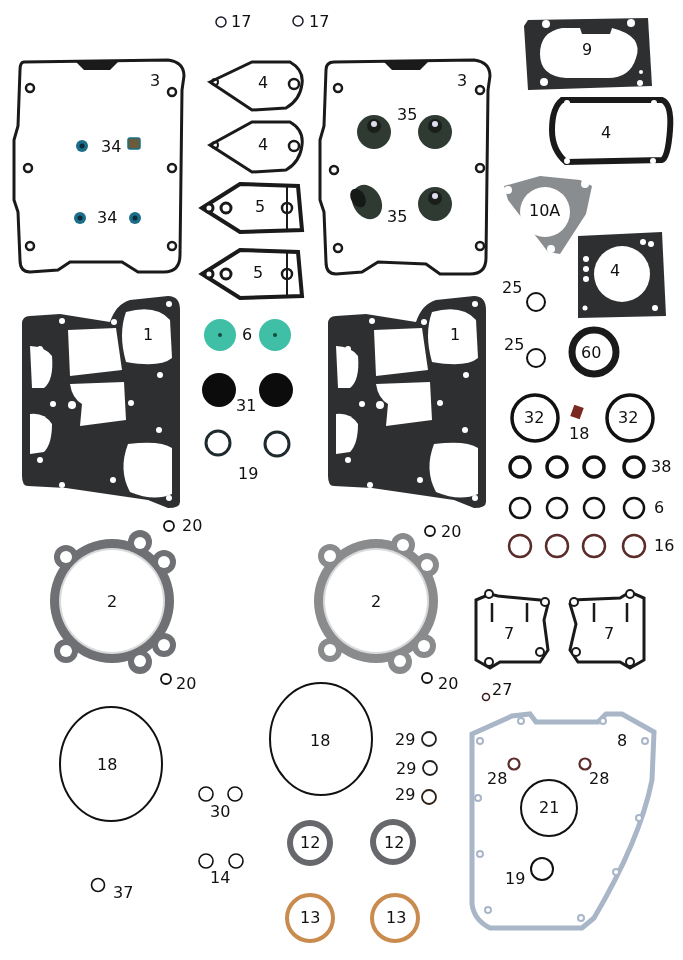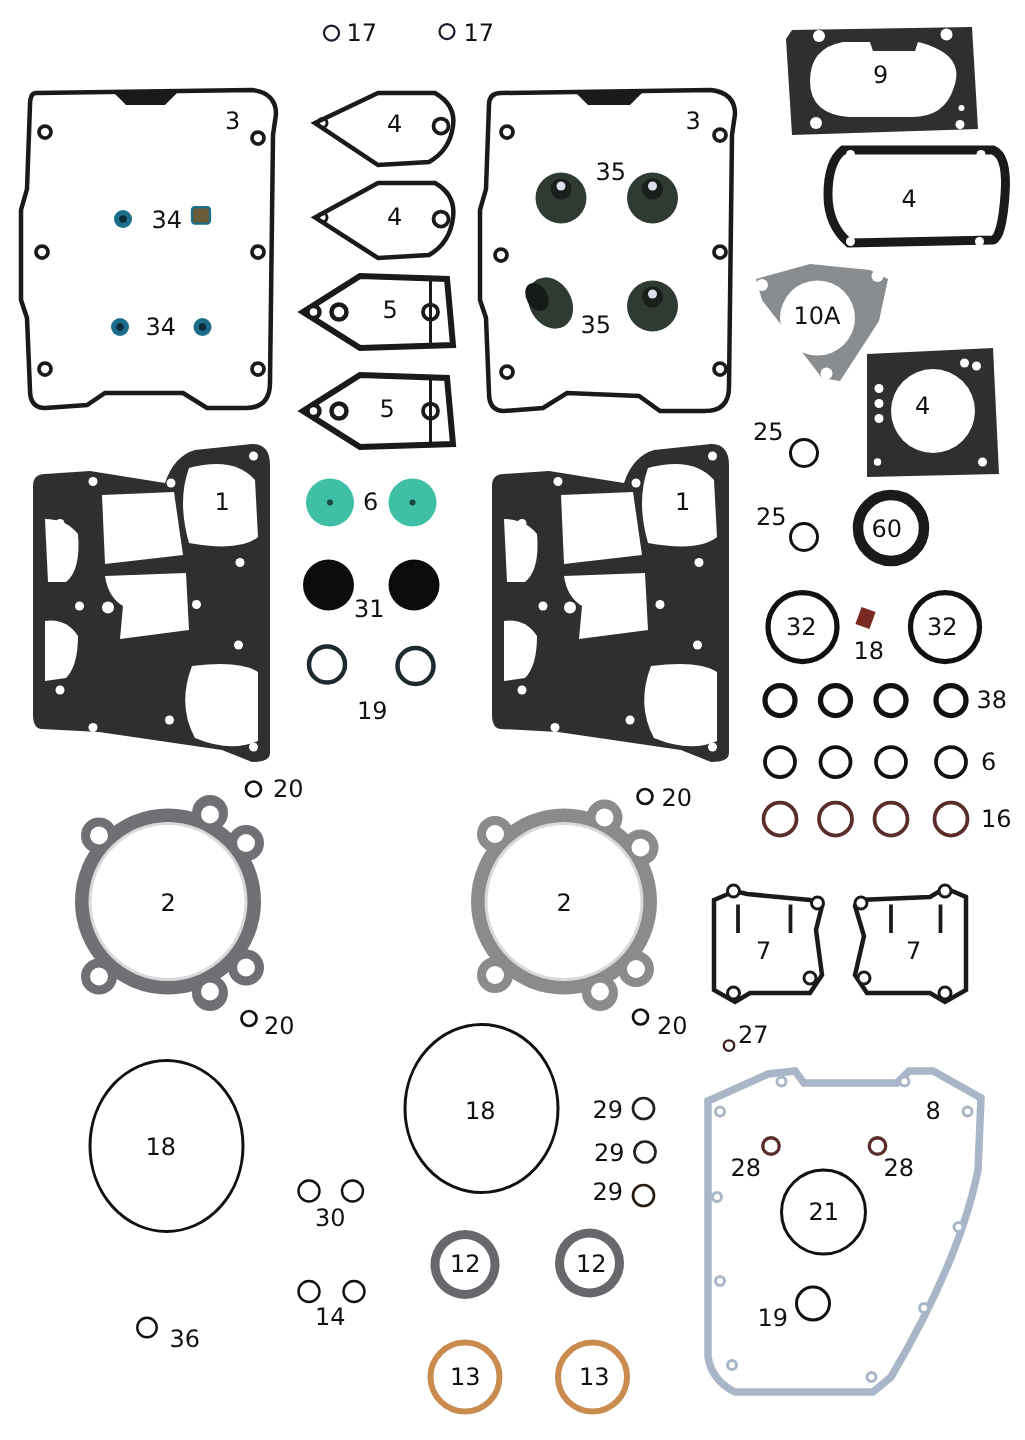--- a/index.html
+++ b/index.html
@@ -368,17 +368,17 @@
 <span class="lbl" style="left:589px;top:771px">28</span>
 <span class="lbl" style="left:539px;top:800px">21</span>
 <span class="lbl" style="left:505px;top:871px">19</span>
 <span class="lbl" style="left:97px;top:757px">18</span>
 <span class="lbl" style="left:310px;top:733px">18</span>
 <span class="lbl" style="left:395px;top:732px">29</span>
 <span class="lbl" style="left:396px;top:761px">29</span>
 <span class="lbl" style="left:395px;top:787px">29</span>
 <span class="lbl" style="left:210px;top:804px">30</span>
 <span class="lbl" style="left:210px;top:870px">14</span>
-<span class="lbl" style="left:113px;top:885px">36</span>
+<span class="lbl" style="left:113px;top:885px">37</span>
 <span class="lbl" style="left:300px;top:835px">12</span>
 <span class="lbl" style="left:384px;top:835px">12</span>
 <span class="lbl" style="left:300px;top:910px">13</span>
 <span class="lbl" style="left:386px;top:910px">13</span>
 
 </body></html>

